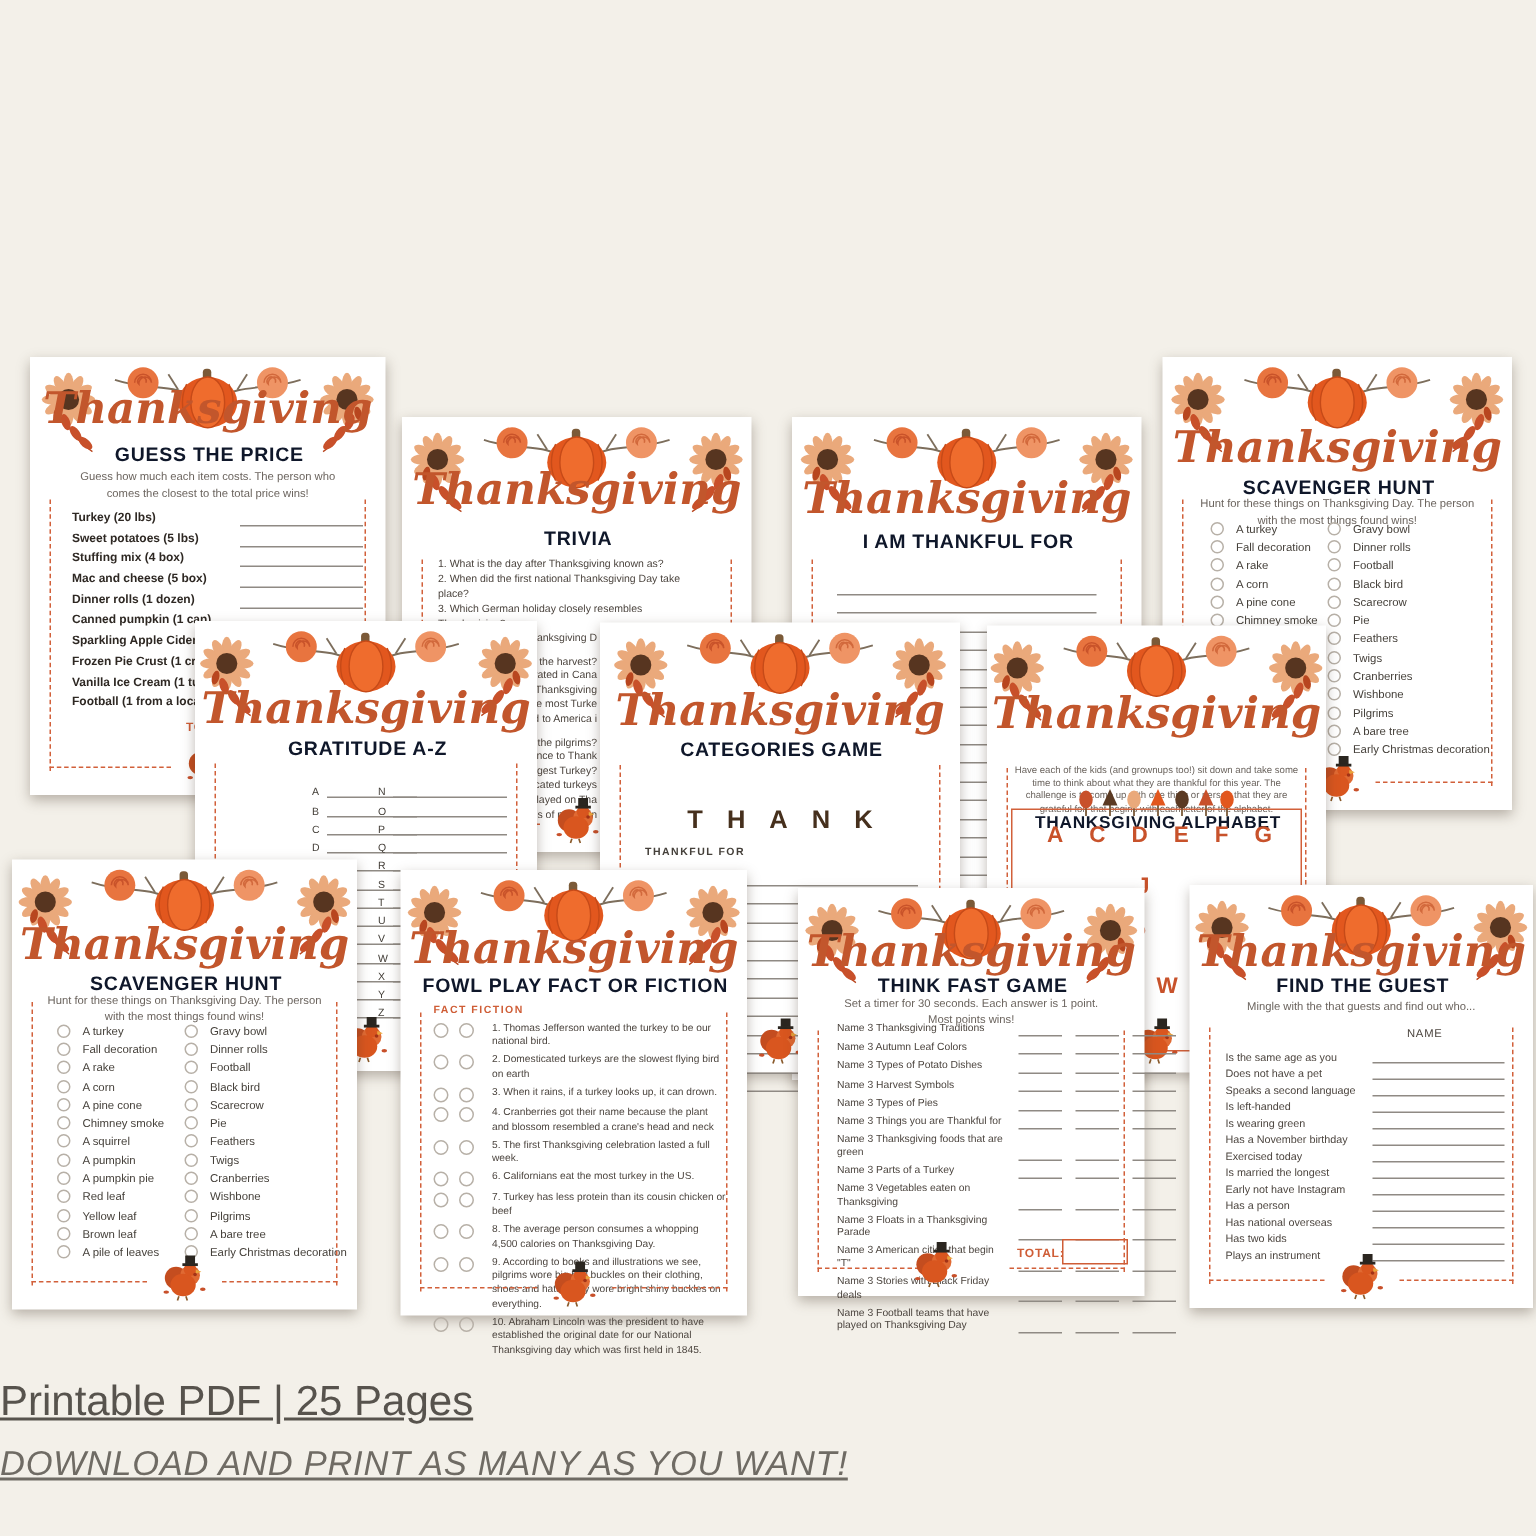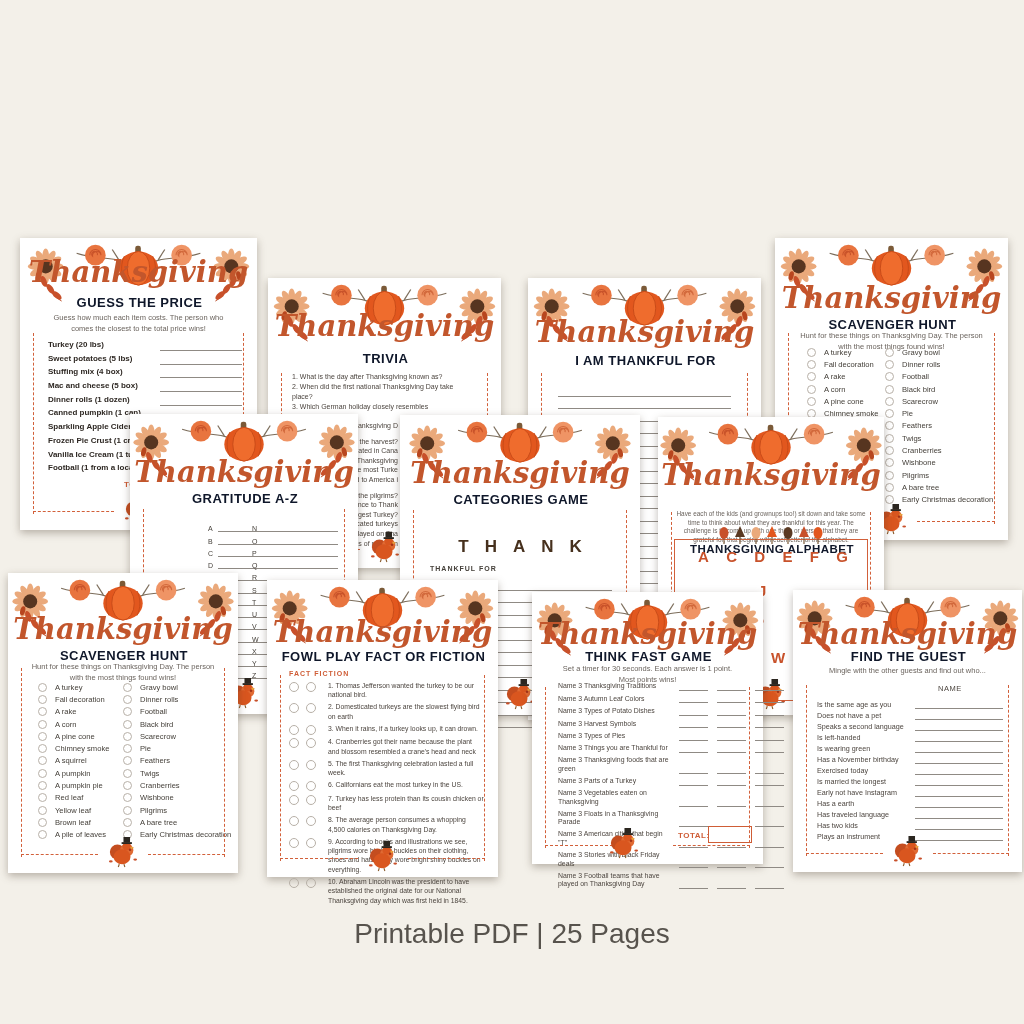--- a/index.html
+++ b/index.html
@@ -5,21 +5,21 @@
   html,body{margin:0;padding:0;}
   #stage{position:relative;width:1024px;height:1024px;background:#f3f0e9;overflow:hidden;
          font-family:"Liberation Sans",sans-serif;}
   
   #banner{position:absolute;left:0;top:40px;width:1024px;height:238px;background:#cf5d36;}
   .bl{position:absolute;width:100%;text-align:center;color:#171310;white-space:nowrap;}
   #bl1{top:24px;font-size:58px;font-weight:600;transform:scaleX(.72);letter-spacing:1px;}
   #bl2{top:78px;font-size:70px;font-weight:800;transform:scaleX(.88);letter-spacing:0;}
   #bl3{top:156px;font-size:40px;font-weight:300;letter-spacing:5px;color:#1d1916;}
   
-  .foot{position:absolute;width:100%;text-align:center;}
+  .foot{position:absolute;width:100%;text-decoration:underline;}
   #foot1{top:918px;font-size:28px;color:#57534d;}
   #foot2{top:962px;font-size:23px;font-style:italic;color:#6f6b64;letter-spacing:.5px;}
   
   .card{position:absolute;background:#ffffff;box-shadow:0 3px 8px rgba(70,55,40,.35);}
   .floral{position:absolute;top:4px;left:0;width:100%;height:60px;}
   .script{position:absolute;left:0;width:100%;text-align:center;
           font-family:"DejaVu Serif",serif;font-style:italic;font-weight:bold;
           color:#c2562c;font-size:29px;line-height:1;}
   .head{position:absolute;left:1px;width:100%;text-align:center;font-weight:bold;
         color:#0f172a;font-size:13px;letter-spacing:.5px;line-height:1.1;}
@@ -1685,21 +1685,21 @@
   <g fill="#c8502a">
     <path d="M218,40 C212,52 206,58 198,63" stroke="#b8461f" stroke-width="1" fill="none"></path>
     <ellipse cx="217" cy="42" rx="3" ry="6" transform="rotate(20 217 42)"></ellipse>
     <ellipse cx="210" cy="50" rx="3" ry="6" transform="rotate(35 210 50)"></ellipse>
     <ellipse cx="203" cy="57" rx="3" ry="6" transform="rotate(50 203 57)"></ellipse>
     <ellipse cx="223" cy="36" rx="2.6" ry="5" transform="rotate(-15 223 36)" fill="#b8461f"></ellipse>
   </g>
 </svg></div>
     <div class="script" style="top:30px">Thanksgiving</div>
     <div class="head" style="top:60px">FIND THE GUEST</div>
-    <div class="subtl" style="top:76px">Mingle with the other guests and find out who...</div>
+    <div class="subtl" style="top:76px">Mingle with the that guests and find out who...</div>
     <div class="namehead" style="left:145px;top:94px">NAME</div>
     <div class="listbox" style="left:24px;top:108px;width:186px">
         <div class="grow">
           <div class="glabel">Is the same age as you</div>
           <div class="gline"></div>
         </div>
         <div class="grow">
           <div class="glabel">Does not have a pet</div>
           <div class="gline"></div>
         </div>
@@ -1725,25 +1725,25 @@
         </div>
         <div class="grow">
           <div class="glabel">Is married the longest</div>
           <div class="gline"></div>
         </div>
         <div class="grow">
           <div class="glabel">Early not have Instagram</div>
           <div class="gline"></div>
         </div>
         <div class="grow">
-          <div class="glabel">Has a earth</div>
+          <div class="glabel">Has a person</div>
           <div class="gline"></div>
         </div>
         <div class="grow">
-          <div class="glabel">Has traveled language</div>
+          <div class="glabel">Has national overseas</div>
           <div class="gline"></div>
         </div>
         <div class="grow">
           <div class="glabel">Has two kids</div>
           <div class="gline"></div>
         </div>
         <div class="grow">
           <div class="glabel">Plays an instrument</div>
           <div class="gline"></div>
         </div>
@@ -1763,13 +1763,14 @@
   <path d="M24,11 l4,1.5 -4,1.5 z" fill="#e8a53c"></path>
   <circle cx="23.5" cy="14.5" r="1.3" fill="#a33317"></circle>
   <line x1="12" y1="30" x2="11" y2="33" stroke="#8a5a2b" stroke-width="1.2"></line>
   <line x1="17" y1="30" x2="18" y2="33" stroke="#8a5a2b" stroke-width="1.2"></line>
   <ellipse cx="3" cy="27" rx="2" ry="1.2" fill="#c8502a"></ellipse>
   <ellipse cx="29" cy="25" rx="2" ry="1.2" fill="#c8502a"></ellipse>
 </svg></div>
   </div>
 
   <div class="foot" id="foot1">Printable PDF  |  25 Pages</div>
+  <div class="foot" id="foot2">DOWNLOAD AND PRINT AS MANY AS YOU WANT!</div>
 </div>
 
 </body></html>

